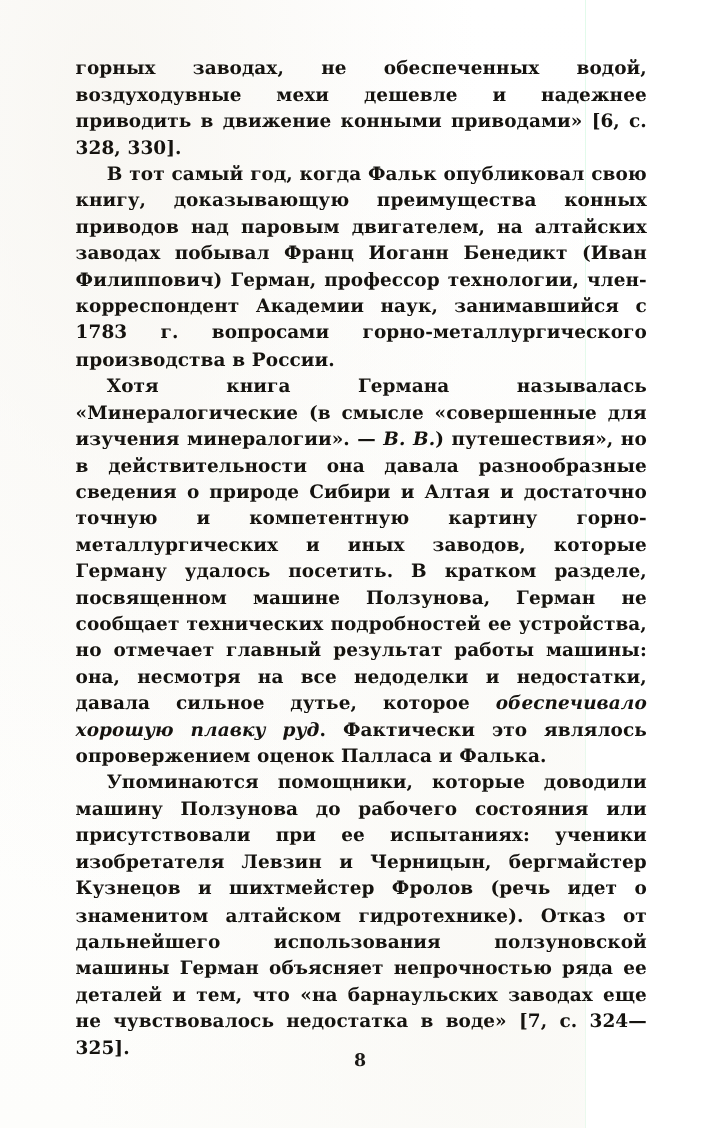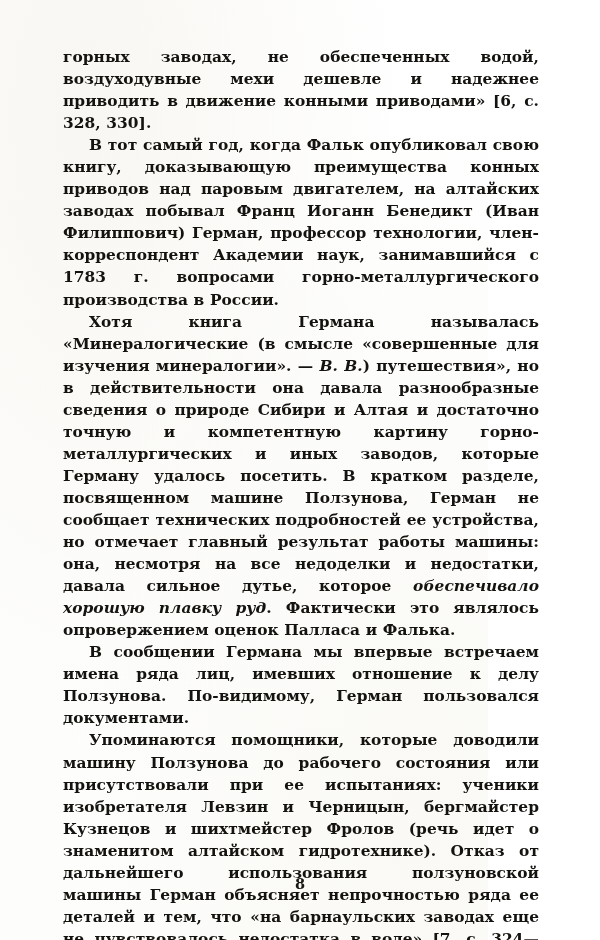--- a/index.html
+++ b/index.html
@@ -83,19 +83,18 @@
 <body>
 
 <div id="page">
 
   <div id="paper-texture"></div>
 
   <div id="text-block">
       <p class="para first"><span>горных заводах, не обеспеченных водой, воздуходувные мехи дешевле и надежнее приводить в движение конными приводами» [6, с. 328, 330].</span></p>
       <p class="para"><span>В тот самый год, когда Фальк опубликовал свою книгу, доказывающую преимущества конных приводов над паровым двигателем, на алтайских заводах побывал Франц Иоганн Бенедикт (Иван Филиппович) Герман, профессор технологии, член-корреспондент Академии наук, занимавшийся с 1783 г. вопросами горно-металлургического производства в России.</span></p>
       <p class="para"><span>Хотя книга Германа называлась «Минералогические (в смысле «совершенные для изучения минералогии». — </span><span class="ital">В. В.</span><span>) путешествия», но в действительности она давала разнообразные сведения о природе Сибири и Алтая и достаточно точную и компетентную картину горно-металлургических и иных заводов, которые Герману удалось посетить. В кратком разделе, посвященном машине Ползунова, Герман не сообщает технических подробностей ее устройства, но отмечает главный результат работы машины: она, несмотря на все недоделки и недостатки, давала сильное дутье, которое </span><span class="ital">обеспечивало хорошую плавку руд</span><span>. Фактически это являлось опровержением оценок Палласа и Фалька.</span></p>
-      <p class="para"><span>В сообщении Германа мы впервые встречаем имена ряда лиц, имевших отношение к делу Ползунова. По-видимому, Герман пользовался документами.</span></p>
       <p class="para"><span>Упоминаются помощники, которые доводили машину Ползунова до рабочего состояния или присутствовали при ее испытаниях: ученики изобретателя Левзин и Черницын, бергмайстер Кузнецов и шихтмейстер Фролов (речь идет о знаменитом алтайском гидротехнике). Отказ от дальнейшего использования ползуновской машины Герман объясняет непрочностью ряда ее деталей и тем, что «на барнаульских заводах еще не чувствовалось недостатка в воде» [7, с. 324—325].</span></p>
     </div>
 
   <div id="folio">8</div>
 
 </div>
 
 </body></html>

